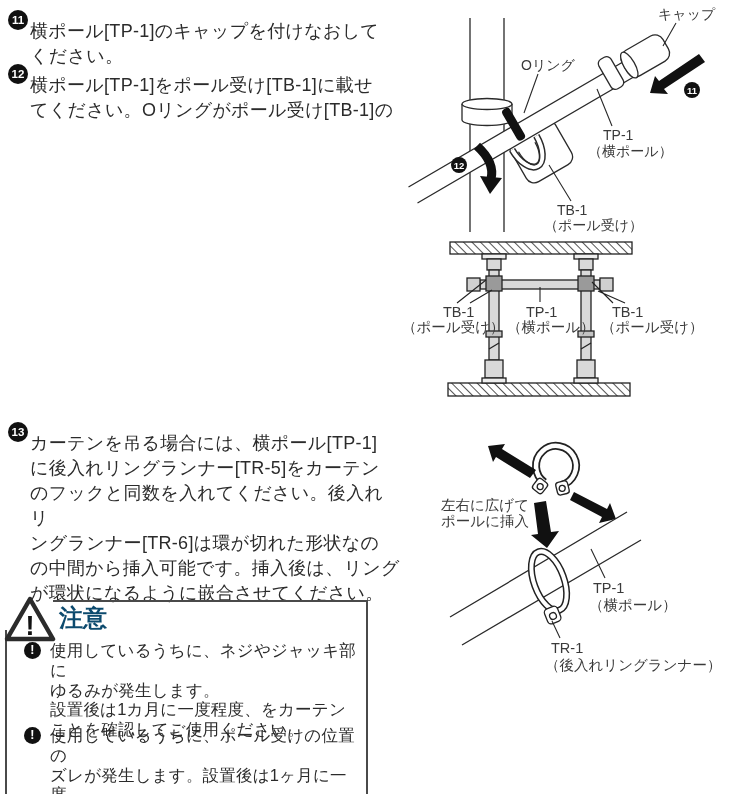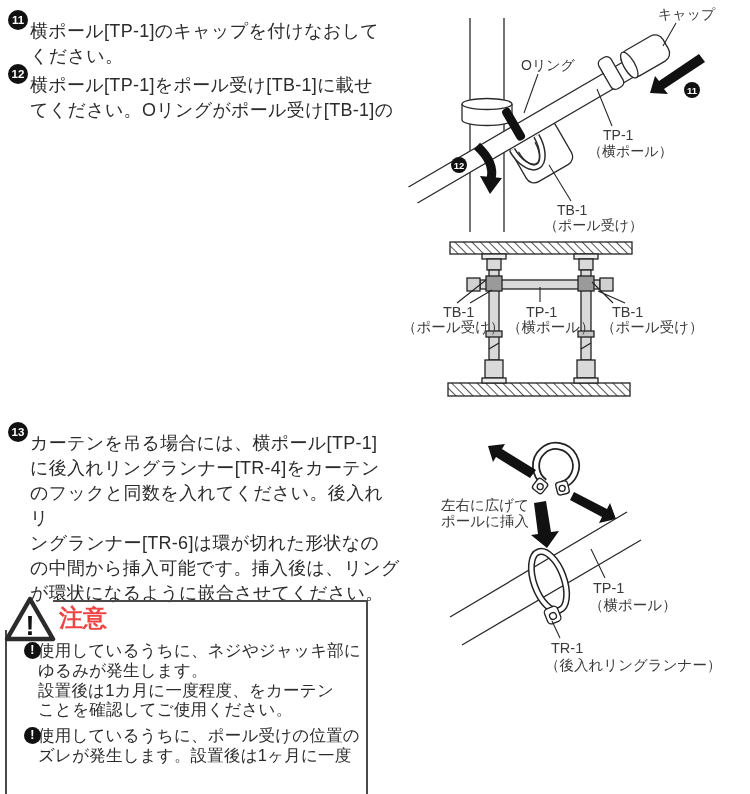--- a/index.html
+++ b/index.html
@@ -8,27 +8,27 @@
     font-family:"Liberation Sans", sans-serif; color:#2b2b2b; overflow:hidden;text-decoration:underline;
   }
   .step { position:absolute; left:8px; width:392px; }
   .step-badge {
     position:absolute; left:0; top:3px; width:20px; height:20px; border-radius:50%;
     background:#111; color:#fff; font-weight:bold; font-size:11.5px; line-height:20px;
     text-align:center;
   }
   .step-lines { margin-left:22px; font-size:18px; line-height:25px; letter-spacing:0.3px;margin-top:12px; }
   .cb { position:absolute; background:#4a4a4a; }
-  .caution-title { position:absolute; left:59px; top:602px; font-size:24px; font-weight:bold; color:#ef4444; }
+  .caution-title { position:absolute; left:59px; top:602px; font-size:24px; font-weight:bold; color:#0c4a6e; }
   .caution-item { position:absolute; left:22px; width:340px; font-size:16.5px; line-height:19.8px; letter-spacing:0.2px; }
   .c-badge {
     position:absolute; left:2px; top:1px; width:17px; height:17px; border-radius:50%;
     background:#111; color:#fff; font-weight:bold; font-size:12.5px; line-height:17px; text-align:center;
   }
-  .c-lines { margin-left:16px; }
+  .c-lines { margin-left:28px; }
   .dg { position:absolute; }
   svg text { font-family:"Liberation Sans", sans-serif; }
 </style>
 </head>
 <body>
 
 <div class="page">
 
   <div class="step" style="top:7px">
     <span class="step-badge"><span>11</span></span>
@@ -43,21 +43,21 @@
     <div class="step-lines">
       <div>横ポール[TP-1]をポール受け[TB-1]に載せ</div>
       <div>てください。Oリングがポール受け[TB-1]の</div>
     </div>
   </div>
 
   <div class="step" style="top:419px">
     <span class="step-badge"><span>13</span></span>
     <div class="step-lines">
       <div>カーテンを吊る場合には、横ポール[TP-1]</div>
-      <div>に後入れリングランナー[TR-4]をカーテン</div>
+      <div>に後入れリングランナー[TR-5]をカーテン</div>
       <div>のフックと同数を入れてください。後入れリ</div>
       <div>ングランナー[TR-6]は環が切れた形状なの</div>
       <div>の中間から挿入可能です。挿入後は、リング</div>
       <div>が環状になるように嵌合させてください。</div>
     </div>
   </div>
 
   <div class="cb" style="left:53px;top:600px;width:314px;height:2px"></div>
   <div class="cb" style="left:5px;top:630px;width:2px;height:164px"></div>
   <div class="cb" style="left:366px;top:600px;width:2px;height:194px"></div>

